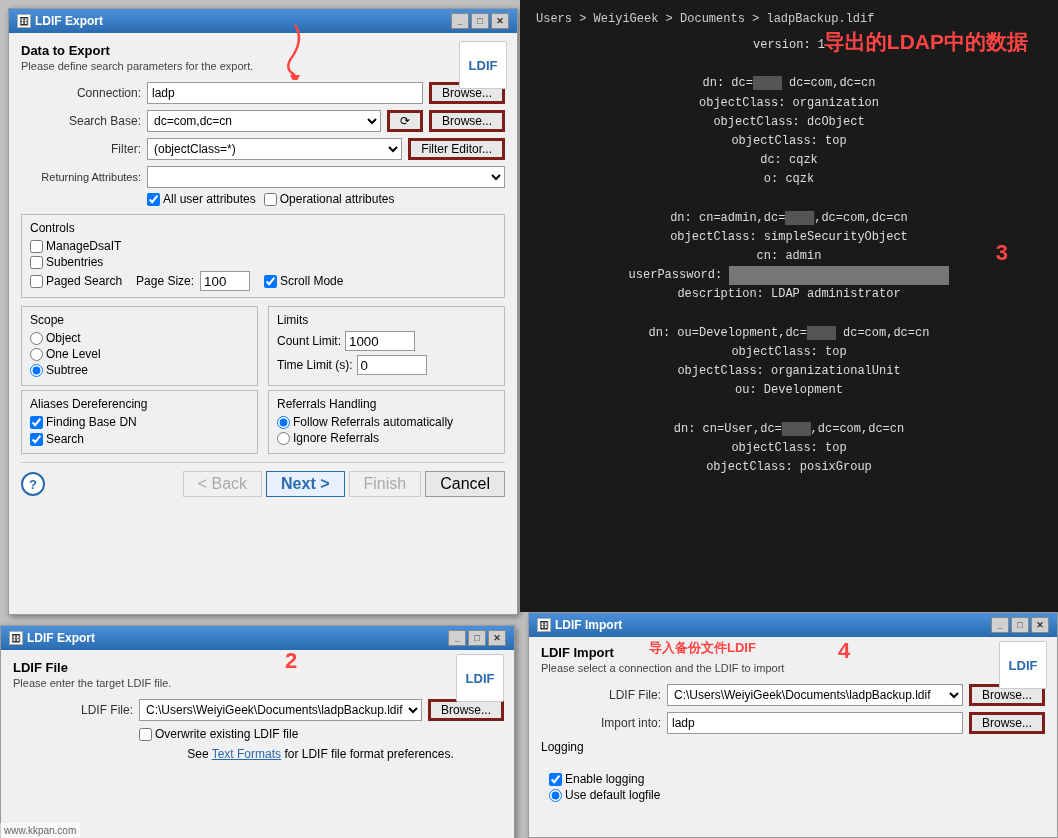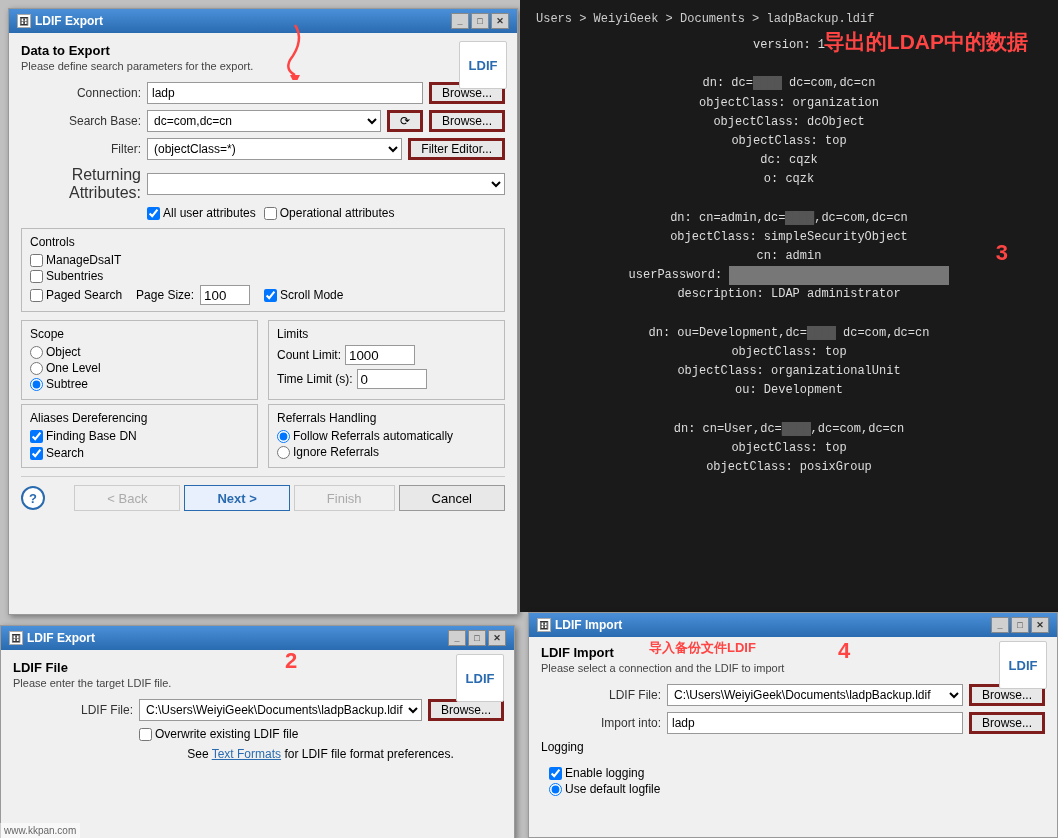--- a/index.html
+++ b/index.html
@@ -138,21 +138,21 @@
 
     .returning-row {
       display: flex;
       align-items: center;
       margin-bottom: 4px;
       gap: 6px;
     }
     .returning-label {
       width: 120px;
       text-align: right;
-      font-size: 16px;
+      font-size: 11px;
       color: #333;
       flex-shrink: 0;
     }
     .returning-select {
       flex: 1;
       height: 22px;
       border: 1px solid #999;
       background: white;
     }
 
@@ -254,25 +254,25 @@
       display: flex;
       align-items: center;
       justify-content: center;
     }
     .nav-btns {
       display: flex;
       gap: 4px;
     }
     .nav-btn {
       height: 26px;
-      padding: 0 32px;
+      padding: 0 14px;
       border: 1px solid #999;
       background: #e8e8e8;
       cursor: pointer;
-      font-size: 13px;
+      font-size: 16px;
     }
     .nav-btn.primary {
       background: #e8f0fe;
       border-color: #2a6bb0;
       color: #2a6bb0;
       font-weight: bold;
     }
     .nav-btn:disabled {
       color: #aaa;
       border-color: #ccc;
@@ -643,21 +643,21 @@
     </div>
 
     <div class="form-row">
       <span class="form-label">Import into:</span>
       <input class="form-input" type="text" value="ladp" style="">
       <button class="browse-btn">Browse...</button>
     </div>
 
     <div style="margin-top:4px;">
       <div style="font-size:12px;font-weight:normal;">Logging</div>
-      <label class="checkbox-label" style="margin-left:8px;margin-top:12px;">
+      <label class="checkbox-label" style="margin-left:8px;margin-top:18px;">
         <input type="checkbox" checked="" style=""> 
           <span>Enable logging</span>
       </label>
       <label class="radio-label" style="margin-left:8px;margin-top:2px;">
         <input type="radio" name="logfile" checked="" style=""> 
           <span>Use default logfile</span>
       </label>
     </div>
   </div>
 </div>

